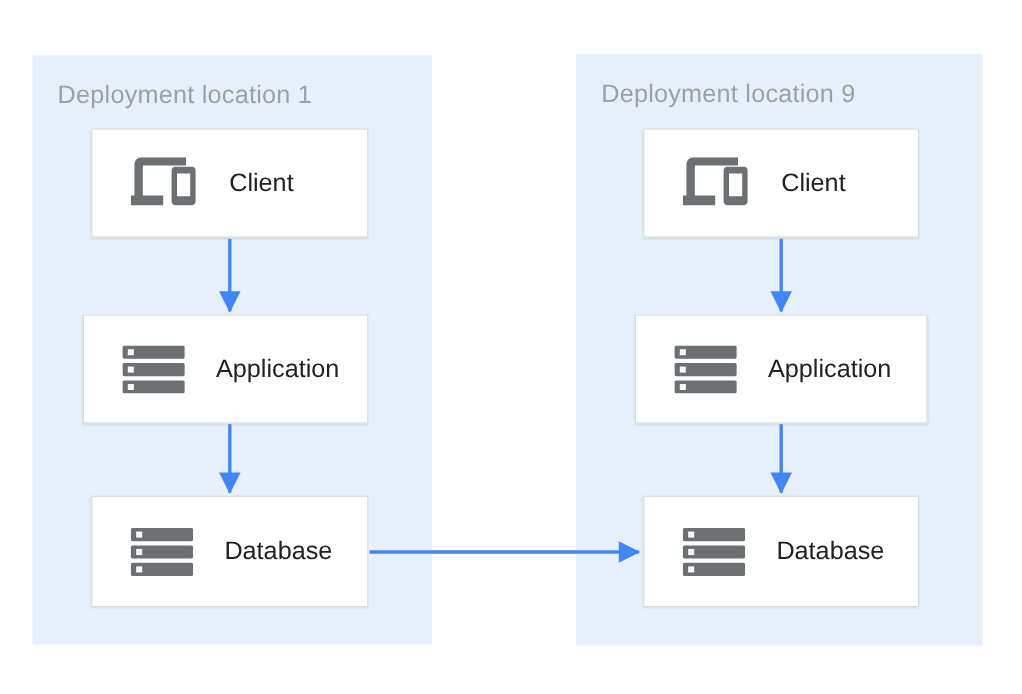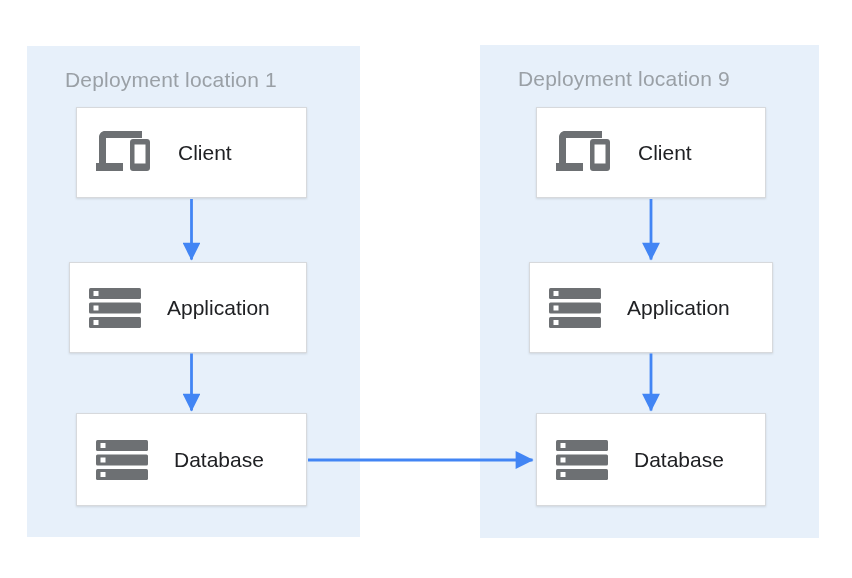--- a/index.html
+++ b/index.html
@@ -10,33 +10,33 @@
     background: #ffffff;
     font-family: "Liberation Sans", sans-serif;
     overflow: hidden;
   }
   .panel {
     position: absolute;
     background: var(--panel-bg, #e7f0fa);
   }
   .panel-title {
     margin: 0;
-    padding: 22px 0 0 38px;
+    padding: 22px 0 0 21px;
     font-size: 21px;
     font-weight: 400;
     letter-spacing: 0.2px;
     color: var(--title-text, #9aa0a6);
   }
   .node {
     position: absolute;
     box-sizing: border-box;
     display: flex;
     align-items: center;
     gap: 26px;
-    padding-left: 19px;
+    padding-left: 32px;
     background: var(--box-bg, #ffffff);
     border: 1px solid var(--box-border, #d7d9dc);
     box-shadow: 0 1px 2px rgba(60, 64, 67, 0.15);
   }
   .icon { display: inline-flex; color: var(--icon, #6d7073); }
   .icon svg { fill: currentColor; }
   .icon svg .sq { fill: #ffffff; }
   .node-label {
     font-size: 21px;
     color: var(--label-text, #202124);

